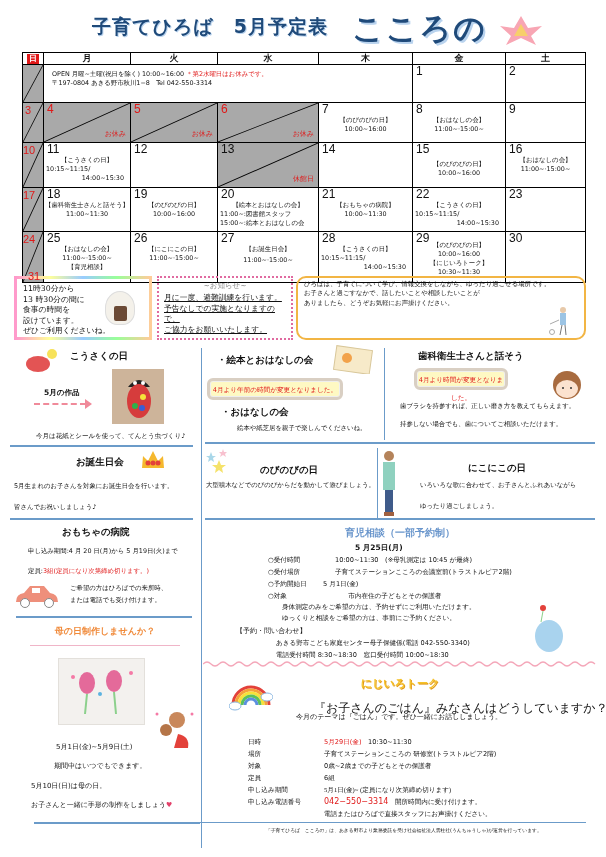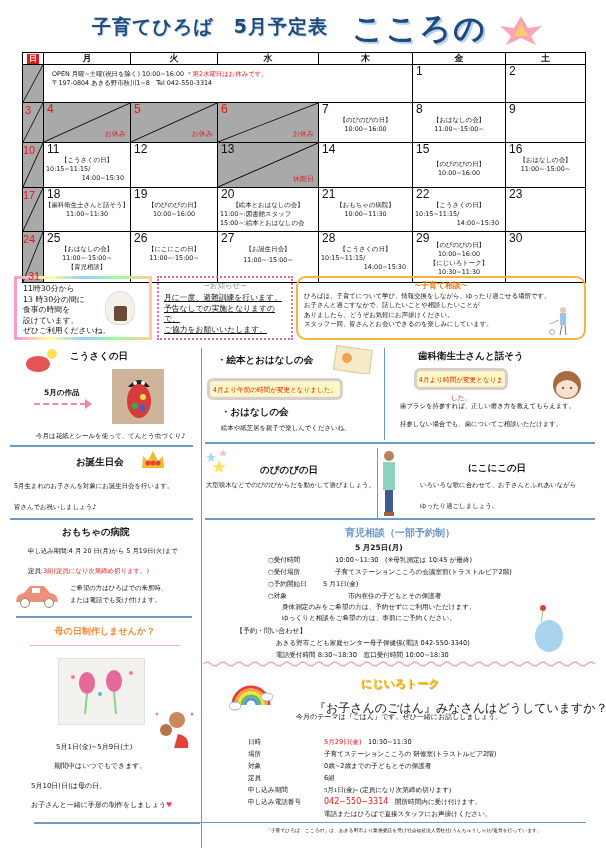--- a/index.html
+++ b/index.html
@@ -295,26 +295,24 @@
 <div class="abs box-notice">
   <div class="head">~お知らせ~</div>
   <div class="body">
     <div>月に一度、避難訓練を行います。</div>
     <div>予告なしでの実施となりますので、</div>
     <div>ご協力をお願いいたします。</div>
   </div>
 </div>
 
 <div class="abs box-consult">
-  <div class="head">~子育て相談~</div>
   <div class="body">
     <div>ひろばは、子育てについて学び、情報交換をしながら、ゆったり過ごせる場所です。</div>
     <div>お子さんと過ごすなかで、話したいことや相談したいことが</div>
     <div>ありましたら、どうぞお気軽にお声掛けください。</div>
-    <div>スタッフ一同、皆さんとお会いできるのを楽しみにしています。</div>
   </div>
   <svg class="abs" style="right:14px;bottom:2px" width="22" height="30" viewBox="0 0 22 30">
     <circle cx="15" cy="4" r="3" fill="#e7c9a9"></circle>
       <rect x="12" y="7" width="6" height="12" fill="#9cc4e4"></rect>
       <line x1="14" y1="19" x2="12" y2="29" stroke="#777"></line>
       <line x1="17" y1="19" x2="18" y2="29" stroke="#777"></line>
     <circle cx="4" cy="26" r="2.5" fill="none" stroke="#aaa"></circle>
       <line x1="2" y1="18" x2="11" y2="14" stroke="#aaa"></line>
   </svg>
 </div>
@@ -343,21 +341,21 @@
 <div class="abs vr-blue" style="left:201px;top:348px;height:500px;"></div>
 
 <div class="abs" style="left:205px;top:344px;width:178px;height:98px;">
   <div class="abs sec-title" style="left:12px;top:10px;">・絵本とおはなしの会</div>
   <svg class="abs" style="left:128px;top:0" width="40" height="30" viewBox="0 0 40 30">
     <rect x="2" y="4" width="36" height="24" fill="#f7eac9" stroke="#d8c79a" transform="rotate(8 20 16)"></rect>
       <circle cx="14" cy="14" r="5" fill="#f2a24a"></circle>
   </svg>
   <div class="abs redbox" style="left:2px;top:34px;width:136px;height:22px;">4月より午前の時間が変更となりました。</div>
   <div class="abs sec-title" style="left:16px;top:62px;">・おはなしの会</div>
-  <div class="abs small" style="left:16px;top:80px;white-space:nowrap;">絵本や紙芝居を親子で楽しんでくださいね。</div>
+  <div class="abs small" style="left:32px;top:80px;white-space:nowrap;">絵本や紙芝居を親子で楽しんでくださいね。</div>
 </div>
 <div class="abs vr-blue" style="left:384px;top:348px;height:92px;"></div>
 
 <div class="abs" style="left:388px;top:344px;width:210px;height:98px;">
   <div class="abs sec-title" style="left:30px;top:6px;">歯科衛生士さんと話そう</div>
   <div class="abs redbox" style="left:26px;top:24px;width:94px;height:22px;">4月より時間が変更となりました。</div>
   <div class="abs small" style="left:12px;top:58px;white-space:nowrap;">歯ブラシを持参すれば、正しい磨き方を教えてもらえます。</div>
   <div class="abs small" style="left:12px;top:76px;white-space:nowrap;">持参しない場合でも、歯についてご相談いただけます。</div>
 </div>
 <svg class="abs boy" viewBox="0 0 32 34">

